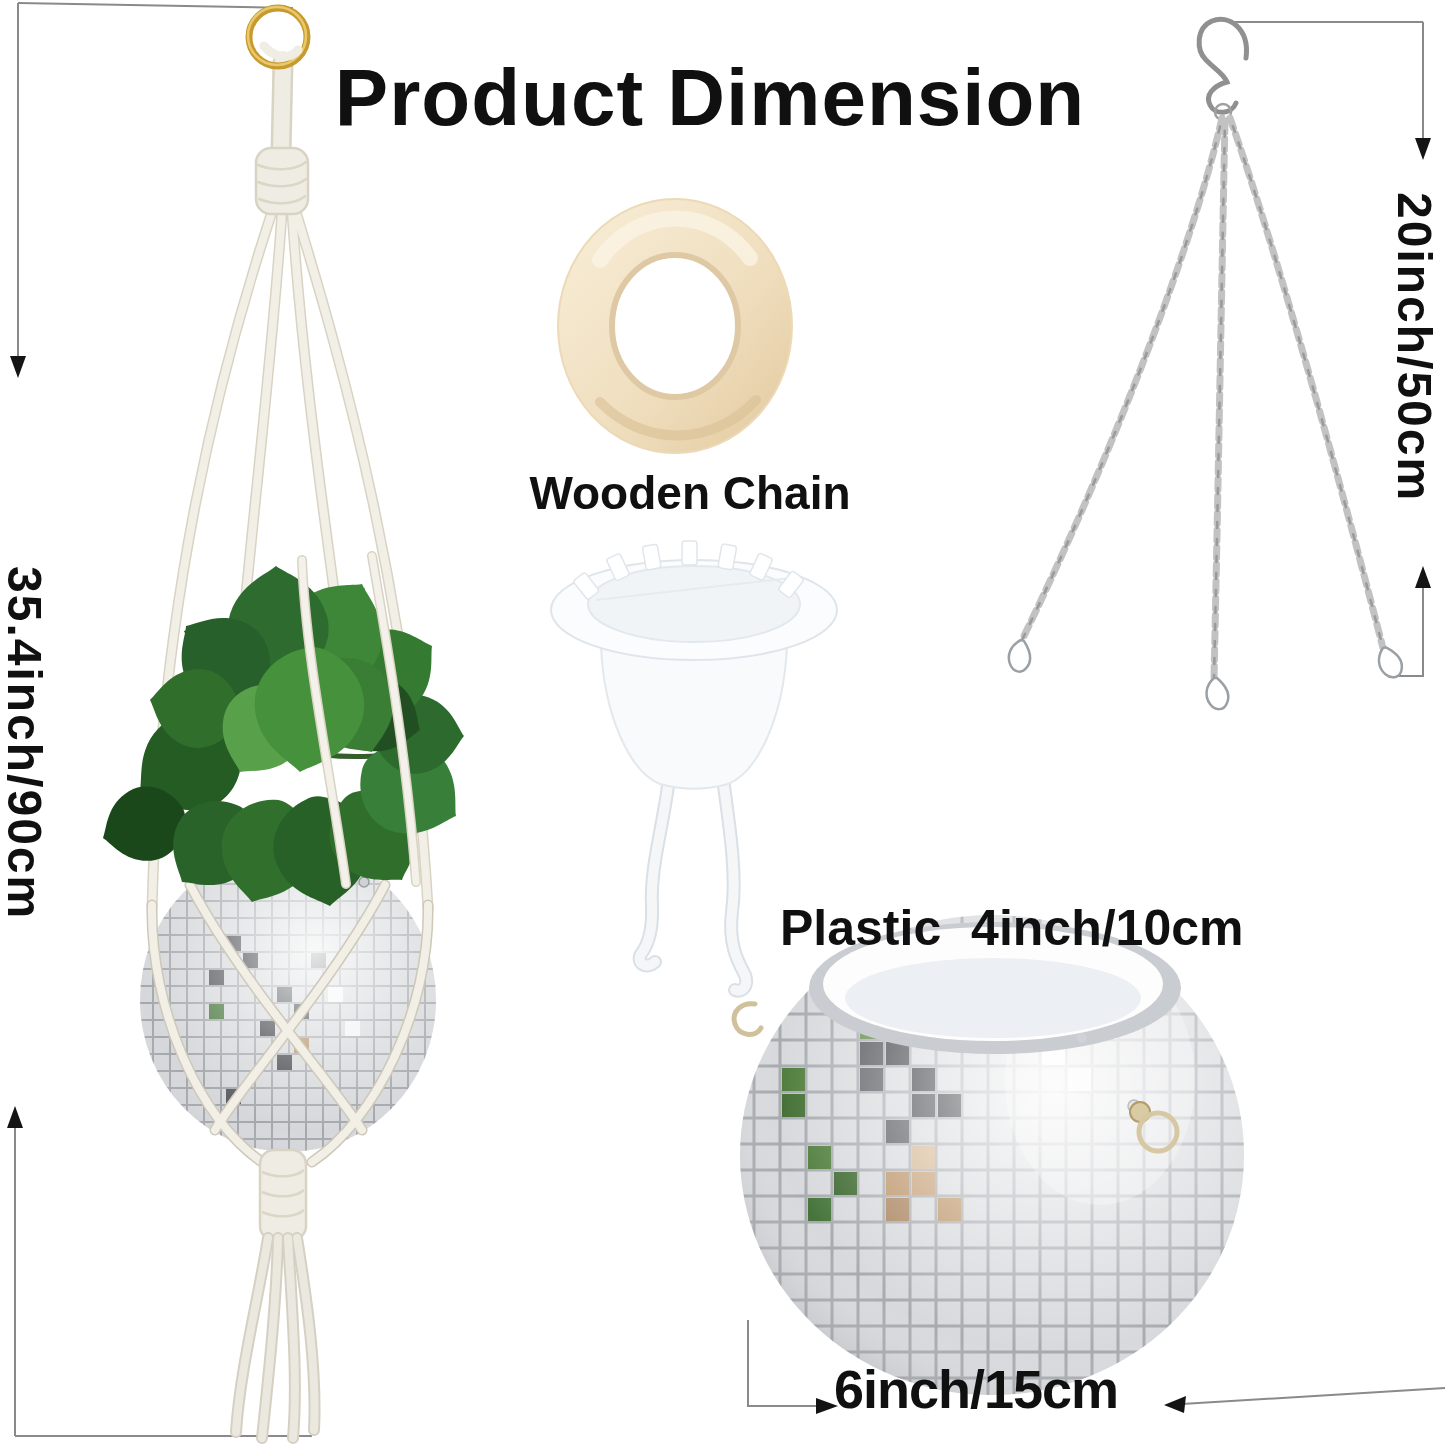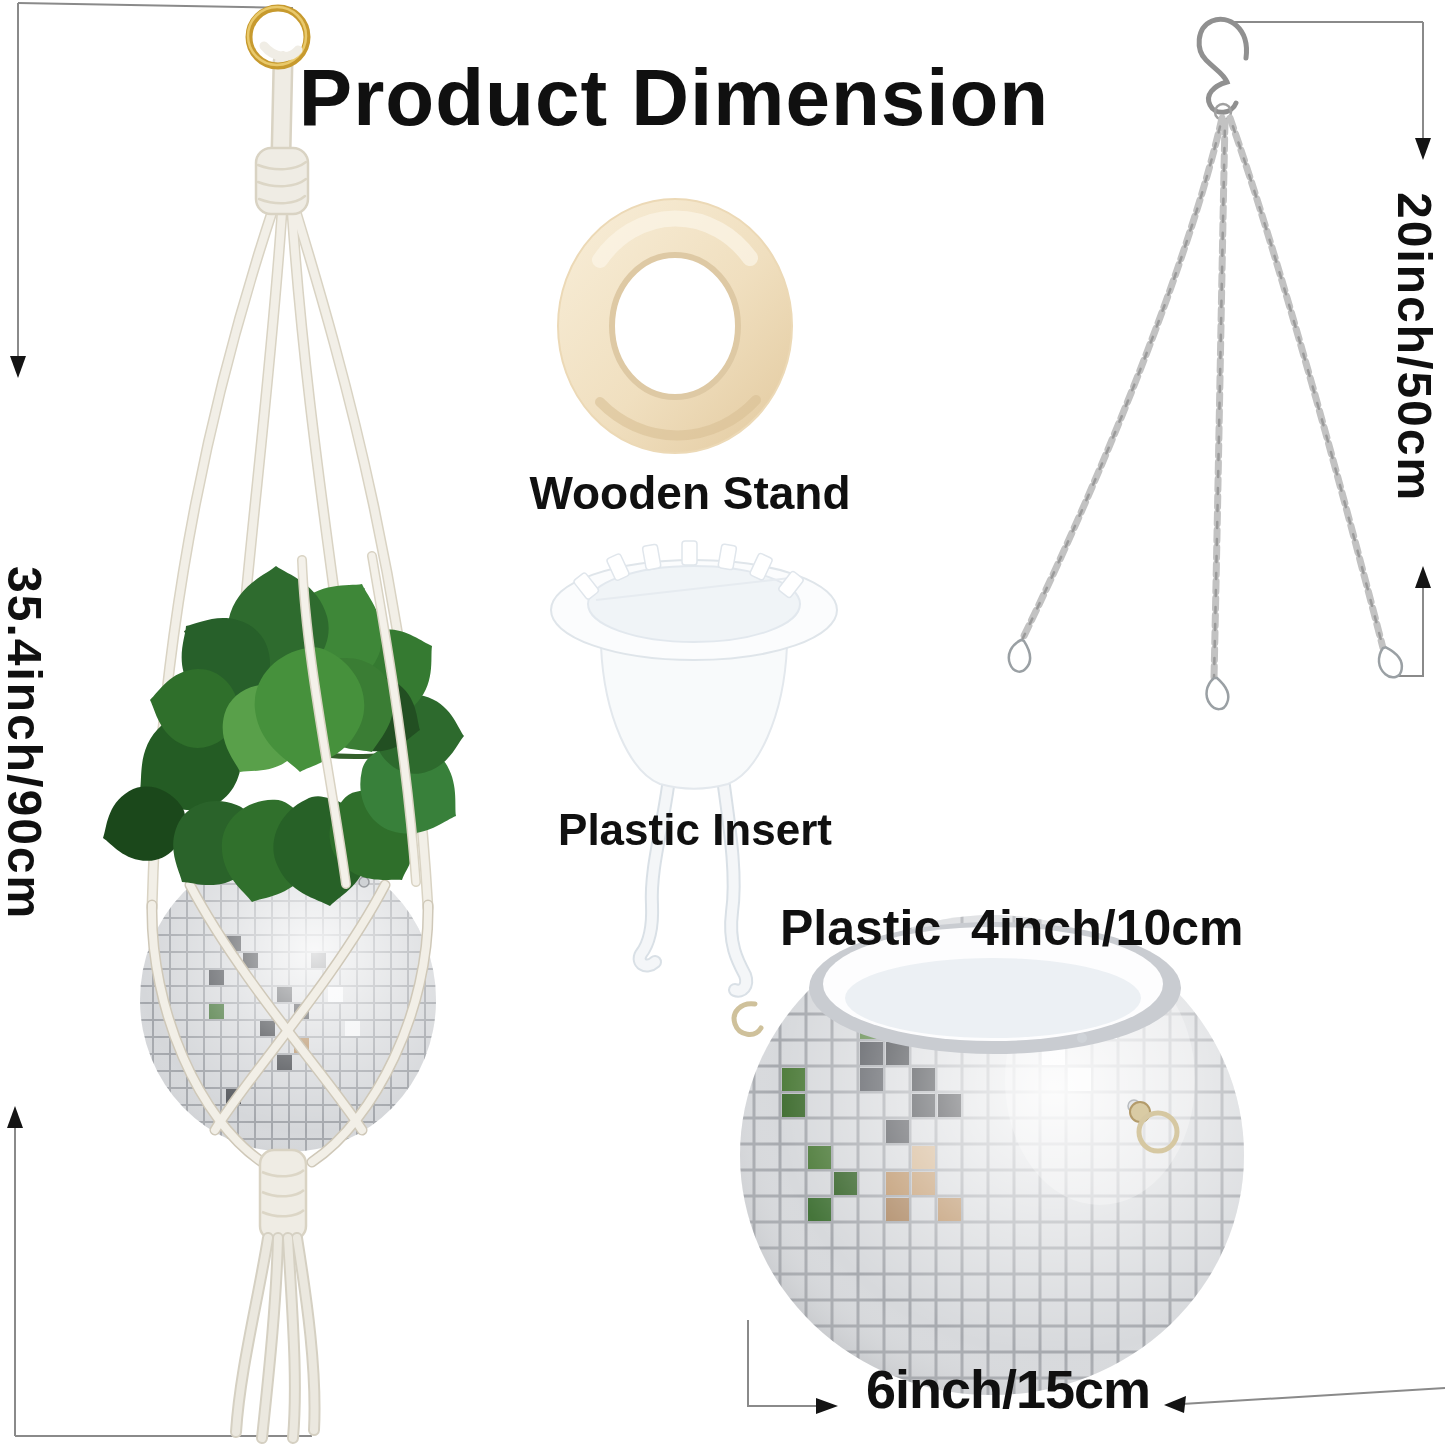--- a/index.html
+++ b/index.html
@@ -288,28 +288,27 @@
     <circle cx="1082" cy="1038" r="5" fill="#cfd3d8"></circle>
     <path d="M755,1004 C741,1002 731,1012 735,1024 C739,1036 755,1038 761,1028" fill="none" stroke="#cfc19b" stroke-width="5" stroke-linecap="round"></path>
     <g>
       <circle cx="1134" cy="1106" r="6" fill="#e4e6e9" stroke="#b9bcc0" stroke-width="1.5"></circle>
       <circle cx="1140" cy="1112" r="10" fill="#d9cba4" stroke="#b39b6a" stroke-width="2"></circle>
       <circle cx="1158" cy="1132" r="19" fill="none" stroke="#d6c8a2" stroke-width="5"></circle>
     </g>
   </g>
 </svg>
 
-  <div class="txt title" style="left:674px;top:58px;">Product Dimension</div>
+  <div class="txt title" style="left:710px;top:58px;">Product Dimension</div>
 
   <div class="txt vdim" style="left:0px;top:566px;">35.4inch/90cm</div>
 
-  <div class="txt part-label" style="left:690px;top:470px;">Wooden Stand</div>
-
-  <div class="txt part-label label-sm" style="left:695px;top:808px;">Plastic Insert</div>
+  <div class="txt part-label" style="left:690px;top:470px;">Wooden Chain</div>
+
 
 
   <div class="txt vdim" style="left:1390px;top:192px;">20inch/50cm</div>
 
   <div class="txt opening-label" style="left:780px;top:903px;">Plastic 4inch/10cm</div>
 
-  <div class="txt diam-label" style="left:1008px;top:1362px;text-align:right;">6inch/15cm</div>
+  <div class="txt diam-label" style="left:976px;top:1362px;text-align:right;">6inch/15cm</div>
 
 </div>
 
 </body></html>

